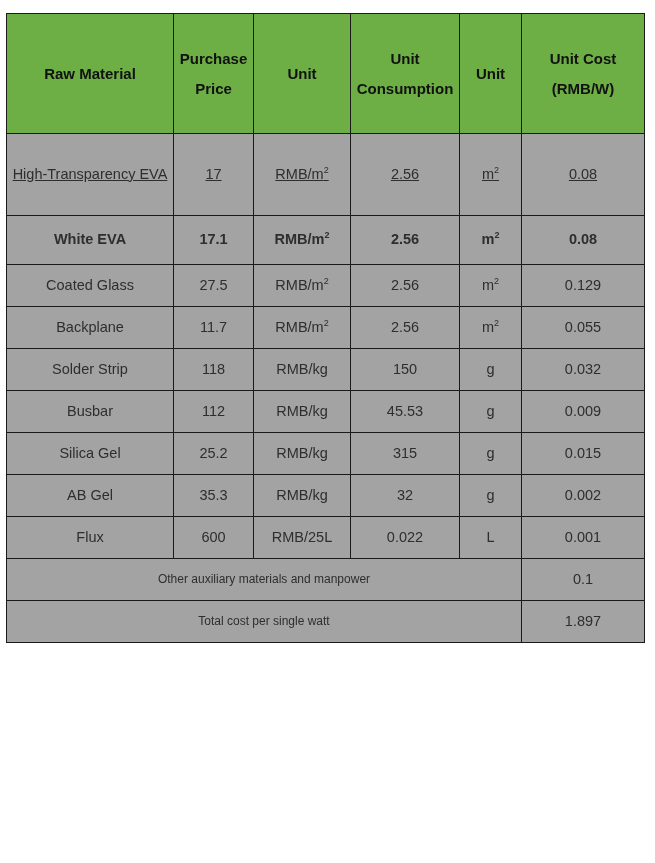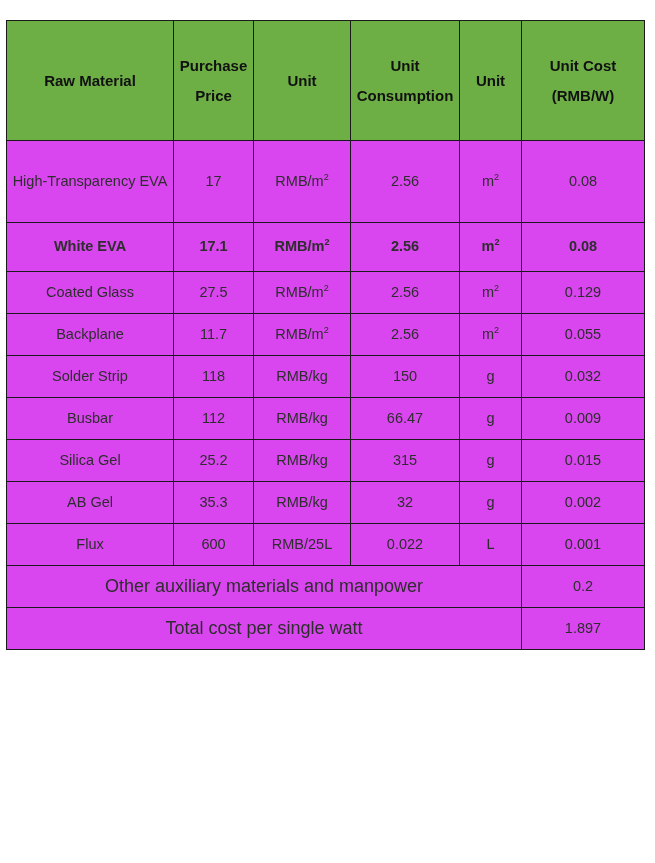--- a/index.html
+++ b/index.html
@@ -16,25 +16,25 @@
   .sheet {
     position: relative;
     width: 655px;
     height: 863px;
     background: #ffffff;
     box-sizing: border-box;
   }
   table.cost-table {
     position: absolute;
     left: 6px;
-    top: 20px;
+    top: 13px;
     width: 638px;
     border-collapse: collapse;
     table-layout: fixed;
-    background: #d946ef;
+    background: #a3a3a3;
   }
   table.cost-table td,
   table.cost-table th {
     border: 1px solid #1a1a1a;
     text-align: center;
     vertical-align: middle;
     padding: 2px 3px;
     box-sizing: border-box;
   }
   
@@ -59,31 +59,31 @@
   }
 
   
   tbody td {
     color: #2e2e2e;
     font-size: 14.5px;
     font-weight: normal;
     line-height: 1.35;
   }
   tbody tr.r-normal td { height: 42px; }
-  tbody tr.r-tall td   { height: 82px; }
+  tbody tr.r-tall td   { height: 82px; text-decoration: underline; }
   tbody tr.r-mid td    { height: 49px; font-weight: bold; }
   tbody tr.r-sum td    { height: 42px; }
 
   sup {
     font-size: 0.62em;
     vertical-align: super;
     line-height: 0;
   }
   .merged-label {
-    font-size: 18px;
+    font-size: 12px;
     color: #2e2e2e;
   }
 </style>
 </head>
 <body>
 
 <div class="sheet">
 
   <table class="cost-table">
     <colgroup>
@@ -159,21 +159,21 @@
           <td>118</td>
           <td>RMB/kg</td>
           <td>150</td>
           <td>g</td>
           <td>0.032</td>
         </tr>
         <tr class="r-normal">
           <td>Busbar</td>
           <td>112</td>
           <td>RMB/kg</td>
-          <td>66.47</td>
+          <td>45.53</td>
           <td>g</td>
           <td>0.009</td>
         </tr>
         <tr class="r-normal">
           <td>Silica Gel</td>
           <td>25.2</td>
           <td>RMB/kg</td>
           <td>315</td>
           <td>g</td>
           <td>0.015</td>
@@ -189,21 +189,21 @@
         <tr class="r-normal">
           <td>Flux</td>
           <td>600</td>
           <td>RMB/25L</td>
           <td>0.022</td>
           <td>L</td>
           <td>0.001</td>
         </tr>
         <tr class="r-sum">
           <td colspan="5" class="merged-label">Other auxiliary materials and manpower</td>
-          <td>0.2</td>
+          <td>0.1</td>
         </tr>
         <tr class="r-sum">
           <td colspan="5" class="merged-label">Total cost per single watt</td>
           <td>1.897</td>
         </tr>
       </tbody>
   </table>
 
 </div>
 

